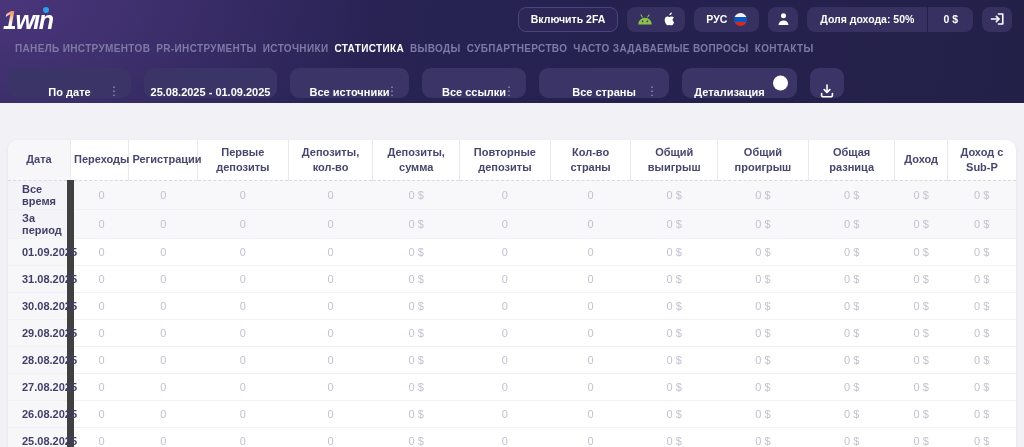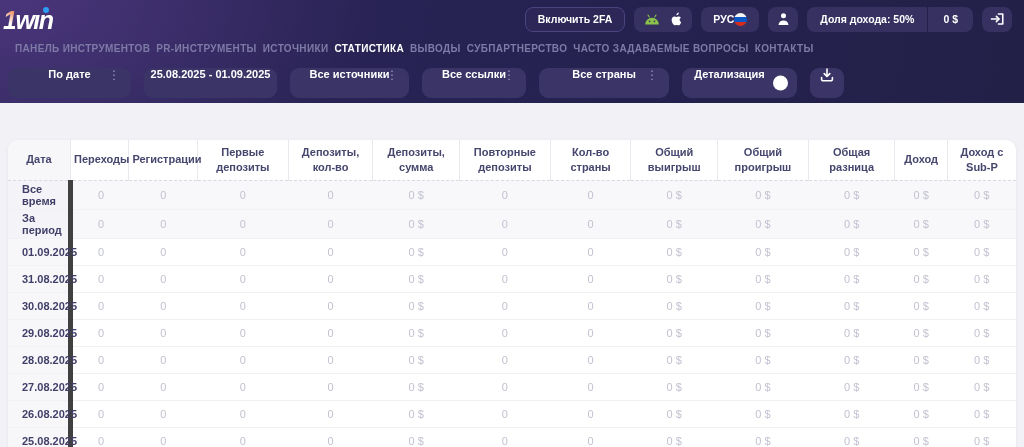--- a/index.html
+++ b/index.html
@@ -26,60 +26,60 @@
     .logo .lone { background:linear-gradient(210deg,#e8692c 5%,#ffffff 60%);
                   -webkit-background-clip:text; background-clip:text; color:transparent; }
   }
   .topbar-right { margin-left:auto; display:flex; align-items:center; gap:9px; }
   .tb-btn { height:25px; border-radius:8px; background:#373162; color:#fff;
             font-size:10.5px; font-weight:700; display:flex; align-items:center;
             justify-content:center; padding:0 12px; border:none; cursor:pointer;
             font-family:"Liberation Sans", sans-serif; }
   .btn-2fa { background:#2c2757; border:1px solid #4a4480; }
   .pill-apps { gap:9px; padding:0 10px; }
-  .pill-lang { }
+  .pill-lang { gap:7px; }
   .btn-icon { width:30px; padding:0; }
   .pill-income { padding:0; overflow:hidden; }
   .income-seg { padding:0 13px; height:100%; display:flex; align-items:center; }
   .income-seg.balance { border-left:1px solid #23204a; padding:0 15px; }
   .flag { width:13px; height:13px; border-radius:50%;
           background:linear-gradient(180deg,#f4f4f4 34%, #0b57c7 34% 66%, #d52b1e 66%); }
   .toggle-knob { position:absolute; right:9px; top:50%; transform:translateY(-50%);
                  width:15px; height:15px; border-radius:50%; background:#fff; }
 
   
   .nav { display:flex; align-items:center; gap:6px; padding:0 15px; height:21px; }
   .nav-item { font-size:10px; font-weight:700; letter-spacing:.35px; color:#7e7aa6;
               text-transform:uppercase; text-decoration:none; cursor:pointer; white-space:nowrap; }
   .nav-item.active { color:#ffffff; }
 
   
   .filters { display:flex; align-items:center; gap:13px; padding:9px 0 0 8px; }
   .pill { height:30px; background:#3b3567; border-radius:9px; color:#fff;
-          font-size:11px; font-weight:700; display:flex; align-items:flex-start;
+          font-size:11px; font-weight:700; display:flex; align-items:flex-end;
           justify-content:center; position:relative; cursor:pointer; flex:0 0 auto; }
   .kebab { position:absolute; right:11px; color:#9b97c4; font-size:12px; font-weight:400; }
   .w-date { width:123px; } .w-range { width:133px; } .w-src { width:119px; }
   .w-links { width:104px; } .w-ctry { width:130px; } .w-sub { width:117px; }
   .w-det { width:115px; } .w-det .pill-label { margin-right:20px; }
   .dl-btn { width:34px; }
 
   
   .content { height:344px; padding:37px 8px 0; }
   .card { background:#fff; border-radius:10px; height:400px; overflow:hidden;
           box-shadow:0 1px 4px rgba(40,40,90,.05); }
   table { width:100%; border-collapse:collapse; table-layout:fixed; }
   thead th { font-size:11px; font-weight:700; color:#47466e; text-align:center;
              vertical-align:middle; padding:5px 3px; height:34px; line-height:1.35;
              border-bottom:1px dashed #d9d9e4; border-left:1px solid #e8e8ef; }
   thead th:first-child { border-left:none; background:#f7f7fa; }
   tbody td { font-size:11px; color:#c2c2d1; text-align:center; height:27px;
              padding:2px 3px; border-bottom:1px solid #f0f0f5; }
   tbody td.rowlabel { text-align:left; padding-left:14px; color:#413f68;
-                      font-weight:700; background:#f7f7fa; border-right:5px solid #404040; }
+                      font-weight:700; background:#f7f7fa; border-right:7px solid #404040; }
   tbody tr.summary td { background:#f8f8fb; }
   tbody tr.summary td.rowlabel { background:#f4f4f8; }
 </style>
 </head>
 <body>
 
 <div class="header">
 
   <div class="topbar">
     <div class="logo">

